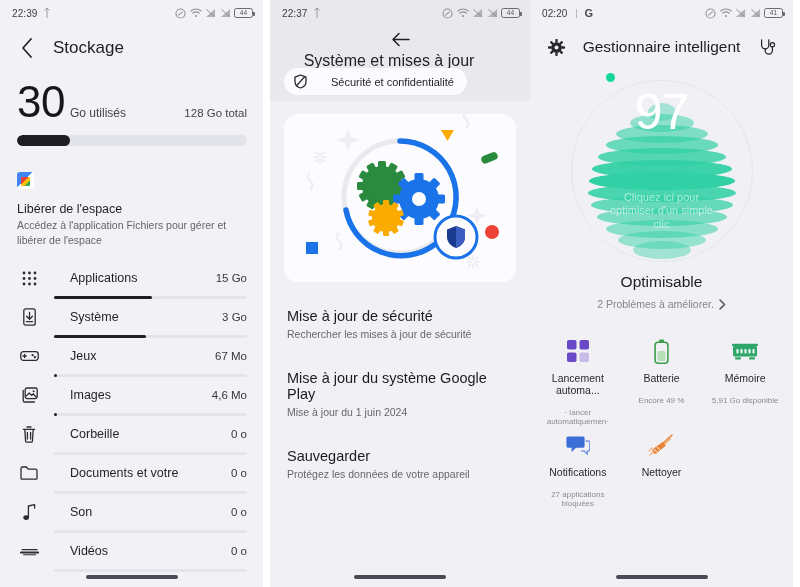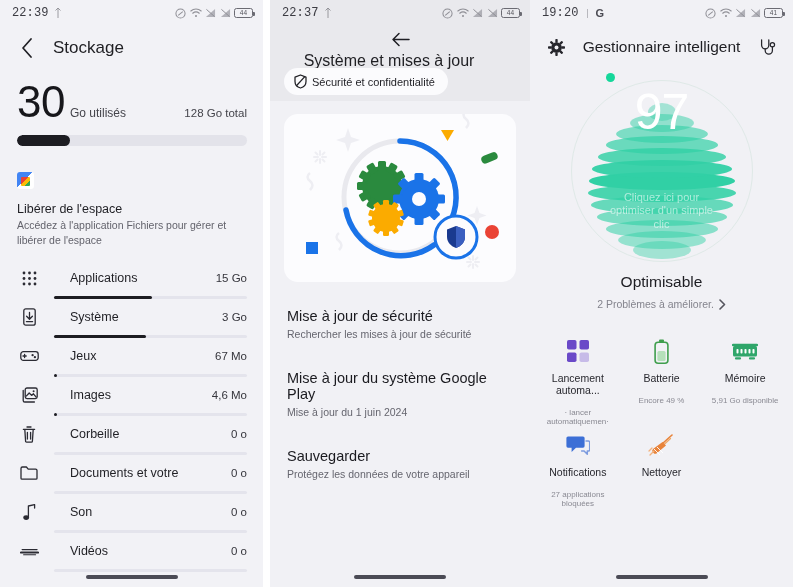--- a/index.html
+++ b/index.html
@@ -27,21 +27,21 @@
 
   
   .statusbar {
     height: 26px;
     display: flex; align-items: center;
     padding: 0 10px 0 12px;
     font-size: 11px; color: #3c3c43;
     letter-spacing: 0.1px;
   }
   .sb-left { display: flex; align-items: center; gap: 5px; }
-  .sb-time { font-size: 12px; color: #3b3b42; font-family: Liberation Mono, monospace; }
+  .sb-time { font-size: 10px; color: #3b3b42; }
   .sb-spacer { flex: 1; }
   .sb-right { display: flex; align-items: center; gap: 3.5px; }
   .sb-ico { opacity: 0.72; display: block; }
   .sb-batt {
     width: 19px; height: 10px; border: 1.2px solid #6b6b73;
     border-radius: 2.5px; position: relative;
     display: flex; align-items: center; justify-content: center;
   }
   .sb-batt:after {
     content: ""; position: absolute; right: -3px; top: 3px;
@@ -115,21 +115,21 @@
     margin: 0 0 0 37px;
   }
   .sto-track-fill { height: 100%; background: #1d1d22; border-radius: 2px; }
 
   
   .p2 { background: #f1f1f5; }
   .p2 .topzone { background: #e9e9ed; padding-bottom: 6px; }
   .p2 .appbar { height: 42px; padding: 0 12px; flex-direction: column; }
   .p2 .appbar .title { flex: 1; text-align: center; font-size: 16px; margin-right: 22px; }
   .chip {
-    display: inline-flex; align-items: center; gap: 5px;
+    display: inline-flex; align-items: center; gap: 24px;
     background: #fbfbfd; border-radius: 16px;
     padding: 6px 13px 6px 10px;
     margin: 0 0 0 14px;
     font-size: 11px; color: #1f1f24;
   }
   .illus-card {
     margin: 13px 14px 0 14px;
     background: #fcfcfe; border-radius: 14px;
     height: 168px; position: relative; overflow: hidden;
   }
@@ -553,21 +553,21 @@
         </div>
       </div>
 
     <div class="navpill"></div>
   </div>
 
   <div class="phone p3">
 
     <div class="statusbar">
       <div class="sb-left">
-        <span class="sb-time">19:20</span>
+        <span class="sb-time">02:20</span>
         <svg class="sb-ico" width="7" height="9" viewBox="0 0 7 9">
           <path d="M3.5 0 L3.5 9" stroke="#9a9aa2" stroke-width="0.9"></path>
         </svg>
         <span style="font-size:11px;color:#4a4a52;font-weight:700;">G</span>
       </div>
       <div class="sb-spacer"></div>
       <div class="sb-right">
         <svg class="sb-ico" width="11" height="11" viewBox="0 0 12 12">
           <circle cx="6" cy="6" r="5" fill="none" stroke="#6b6b73" stroke-width="1.1"></circle>
           <path d="M3.5 8 L8.5 4" stroke="#6b6b73" stroke-width="1.1"></path>

